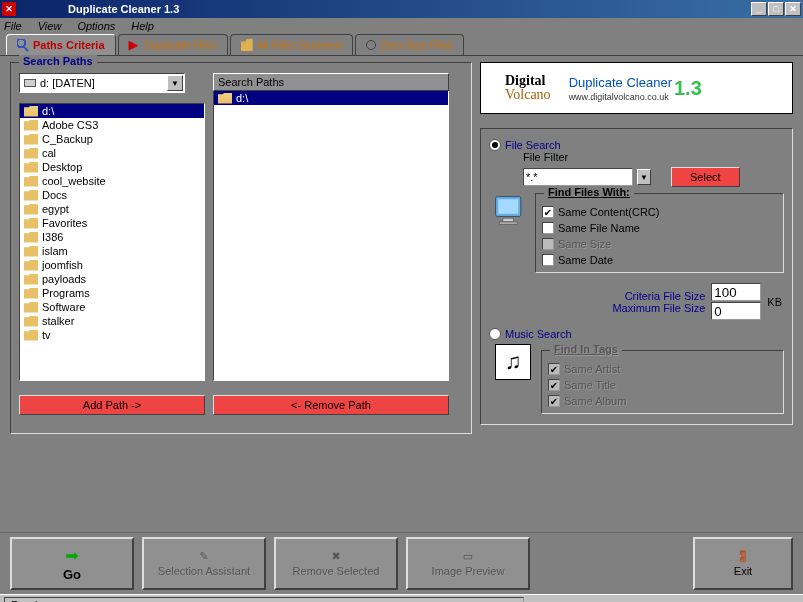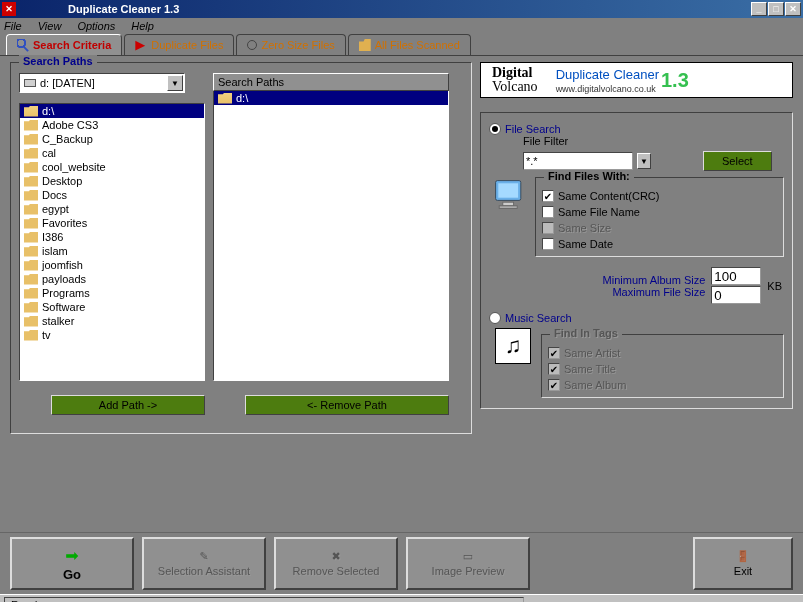--- a/index.html
+++ b/index.html
@@ -32,44 +32,44 @@
   .hdd-icon { width: 12px; height: 8px; background: #d0d0d0; border: 1px solid #555; margin: 0 4px; }
   .listbox { background: #fff; border: 1px solid; border-color: #404040 #fff #fff #404040; overflow-y: scroll; height: 278px; margin-top: 10px; }
   .lb-item { display: flex; align-items: center; padding: 1px 4px; gap: 4px; color: #000; white-space: nowrap; }
   .lb-item.sel { background: #000080; color: #fff; }
   .fld { width: 14px; height: 11px; background: #e8c068; clip-path: polygon(0 15%, 35% 15%, 45% 0, 100% 0, 100% 100%, 0 100%); flex-shrink: 0; }
   .fld.open { background: linear-gradient(#f0d080, #e8c068); }
   .sp-right { width: 236px; }
   .sp-hdr { height: 18px; background: #909090; border: 1px solid; border-color: #fff #404040 #404040 #fff; padding: 2px 4px; }
   .sp-list { background: #fff; border: 1px solid; border-color: #404040 #fff #fff #404040; height: 290px; border-top: none; }
   .sp-list .lb-item { background: #000080; color: #fff; }
-  .btn { background: #4d7c0f; border: 1px solid; border-color: #ddd #404040 #404040 #ddd; text-align: center; padding: 3px 0; cursor: pointer; margin-left: 32px; }
+  .btn { background: #ef4444; border: 1px solid; border-color: #ddd #404040 #404040 #ddd; text-align: center; padding: 3px 0; cursor: pointer; }
   .btn2 { background: #909090; border: 2px solid; border-color: #ddd #404040 #404040 #ddd; display: flex; flex-direction: column; align-items: center; justify-content: center; gap: 2px; cursor: pointer; }
   .right-col { flex: 1; }
-  .banner { background: #fff; height: 36px; display: flex; align-items: center; padding: 0 11px; border: 1px solid #000; }
+  .banner { background: #fff; height: 52px; display: flex; align-items: center; padding: 0 24px; border: 1px solid #000; }
   .banner-left { font-family: Georgia, serif; font-size: 14px; line-height: 1; }
   .banner-left .d { color: #000; font-weight: bold; }
-  .banner-left .v { color: #000000; }
+  .banner-left .v { color: #a16207; }
   .banner-mid { margin-left: 18px; }
   .banner-mid .t { color: #0050c0; font-size: 13px; font-weight: normal; }
   .banner-mid .s { font-size: 9px; color: #333; }
   .banner-ver { color: #35c050; font-size: 20px; font-weight: bold; margin-left: 2px; }
   .options { border: 1px solid; border-color: #404040 #ddd #ddd #404040; margin-top: 14px; padding: 10px 8px; }
   .radio-row { display: flex; align-items: center; gap: 4px; }
   .radio { width: 12px; height: 12px; border-radius: 50%; background: #fff; border: 1px solid #555; display: inline-block; position: relative; }
   .radio.on::after { content: ""; position: absolute; width: 6px; height: 6px; border-radius: 50%; background: #000; top: 2px; left: 2px; }
   .blue-lbl { color: #00008b; font-weight: normal; }
   .sub { margin-left: 34px; }
   .row { display: flex; align-items: center; gap: 4px; margin-top: 4px; }
   .input { background: #fff; border: 1px inset #999; height: 18px; padding: 0 2px; }
   .dd-sm { width: 14px; height: 16px; background: #c0c0c0; border: 1px solid; border-color: #fff #404040 #404040 #fff; display: inline-flex; align-items: center; justify-content: center; font-size: 8px; }
   .chk { width: 12px; height: 12px; background: #fff; border: 1px inset #999; display: inline-flex; align-items: center; justify-content: center; font-size: 10px; color: #000; }
   .chk.disabled { background: #bbb; }
   .sub2 { border: 1px solid; border-color: #404040 #ddd #ddd #404040; margin-top: 6px; padding: 8px 6px 6px; position: relative; }
-  .sub2-legend { position: absolute; top: -8px; left: 8px; background: #808080; padding: 0 4px; font-weight: bold; }
+  .sub2-legend { position: absolute; top: -8px; left: 8px; background: #808080; padding: 0 4px; font-weight: bold; text-decoration: underline; }
   .monitor-icon { width: 38px; height: 36px; margin: 6px 6px 0 2px; float: left; }
   .music-icon { width: 36px; height: 36px; background: #fff; border: 1px solid #000; display: flex; align-items: center; justify-content: center; font-size: 22px; }
   .sizebox { margin-top: 10px; display: flex; align-items: center; gap: 6px; justify-content: flex-end; padding-right: 2px; }
   .sizebox .lbl { color: #00008b; text-align: right; }
   .disabled-text { color: #555; text-shadow: 1px 1px #999; }
   .bottombar { background: #808080; padding: 4px 10px; display: flex; gap: 8px; height: 62px; align-items: stretch; border-top: 1px solid #666; }
   .bottombar .btn2 { width: 124px; }
   .bottombar .spacer { flex: 1; }
   .statusbar { background: #c0c0c0; height: 20px; border-top: 1px solid #fff; display: flex; align-items: center; padding: 0 4px; font-size: 11px; }
   .statusbar .cell { border: 1px inset #999; padding: 1px 6px; height: 16px; }
@@ -94,33 +94,33 @@
 <div class="menubar">
   <span>File</span>
   <span>View</span>
   <span>Options</span>
   <span>Help</span>
 </div>
 
 <div class="tabbar">
   <div class="tab active">
     <span class="tab-icon icon-search"></span>
-    <span class="tab-text red">Search Criteria</span>
+    <span class="tab-text red">Paths Criteria</span>
   </div>
   <div class="tab">
     <span style="color:#c00;font-size:13px;line-height:0.5;margin-right:2px;">▶</span>
     <span class="tab-text orange">Duplicate Files</span>
   </div>
   <div class="tab">
+    <span class="tab-icon icon-folder"></span>
+    <span class="tab-text orange">All Files Scanned</span>
+  </div>
+  <div class="tab">
     <span class="tab-icon icon-circle"></span>
     <span class="tab-text orange">Zero Size Files</span>
-  </div>
-  <div class="tab">
-    <span class="tab-icon icon-folder"></span>
-    <span class="tab-text orange">All Files Scanned</span>
   </div>
 </div>
 
 <div class="main">
   <div class="left-col">
     <div class="fieldset">
       <span class="fieldset-legend">Search Paths</span>
       <div class="left-inner">
         <div style="width:186px;">
           <div class="combo">
@@ -140,25 +140,25 @@
             <div class="lb-item">
                 <span class="fld"></span>
                 <span>C_Backup</span>
               </div>
             <div class="lb-item">
                 <span class="fld"></span>
                 <span>cal</span>
               </div>
             <div class="lb-item">
                 <span class="fld"></span>
+                <span>Desktop</span>
+              </div>
+            <div class="lb-item">
+                <span class="fld"></span>
                 <span>cool_website</span>
-              </div>
-            <div class="lb-item">
-                <span class="fld"></span>
-                <span>Desktop</span>
               </div>
             <div class="lb-item">
                 <span class="fld"></span>
                 <span>Docs</span>
               </div>
             <div class="lb-item">
                 <span class="fld"></span>
                 <span>egypt</span>
               </div>
             <div class="lb-item">
@@ -267,21 +267,21 @@
           </div>
         <div class="row">
             <span class="chk"></span>
             <span>Same Date</span>
           </div>
       </div>
 
       <div style="clear:both"></div>
       <div class="sizebox">
         <div style="text-align:right;">
-          <div class="lbl">Minimum Album Size</div>
+          <div class="lbl">Criteria File Size</div>
           <div class="lbl">Maximum File Size</div>
         </div>
         <div>
           <input class="input" style="width: 50px; display: block; margin-bottom: 1px;" value="100">
           <input class="input" style="width: 50px; display: block;" value="0">
         </div>
         <span>KB</span>
       </div>
 
       <div class="radio-row" style="margin-top:8px;">

